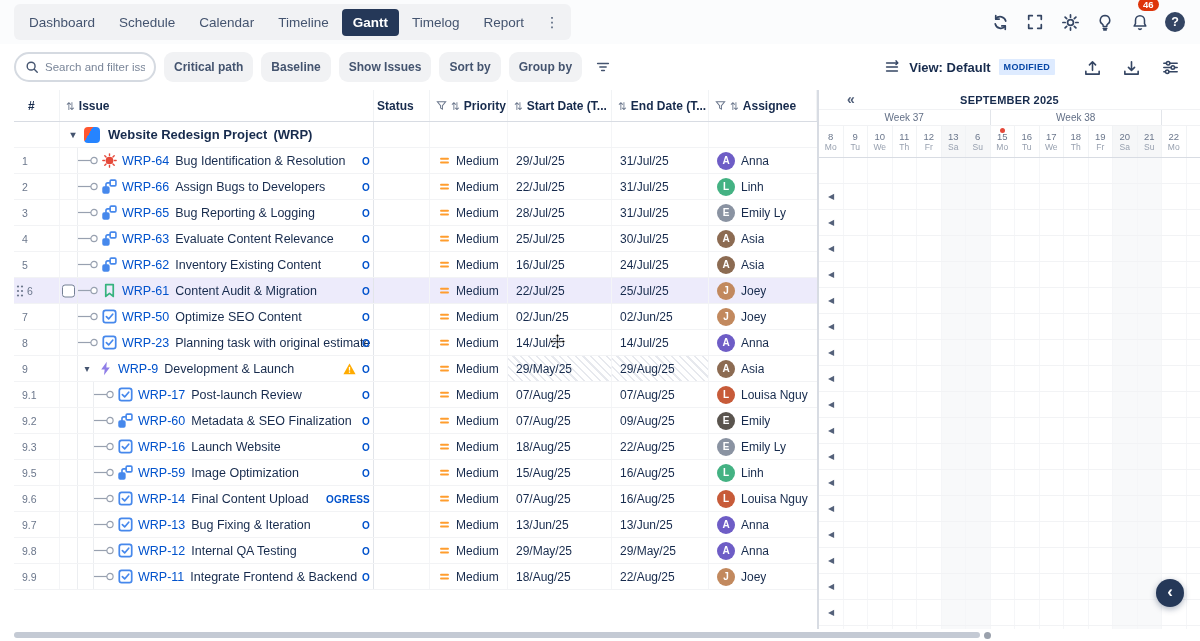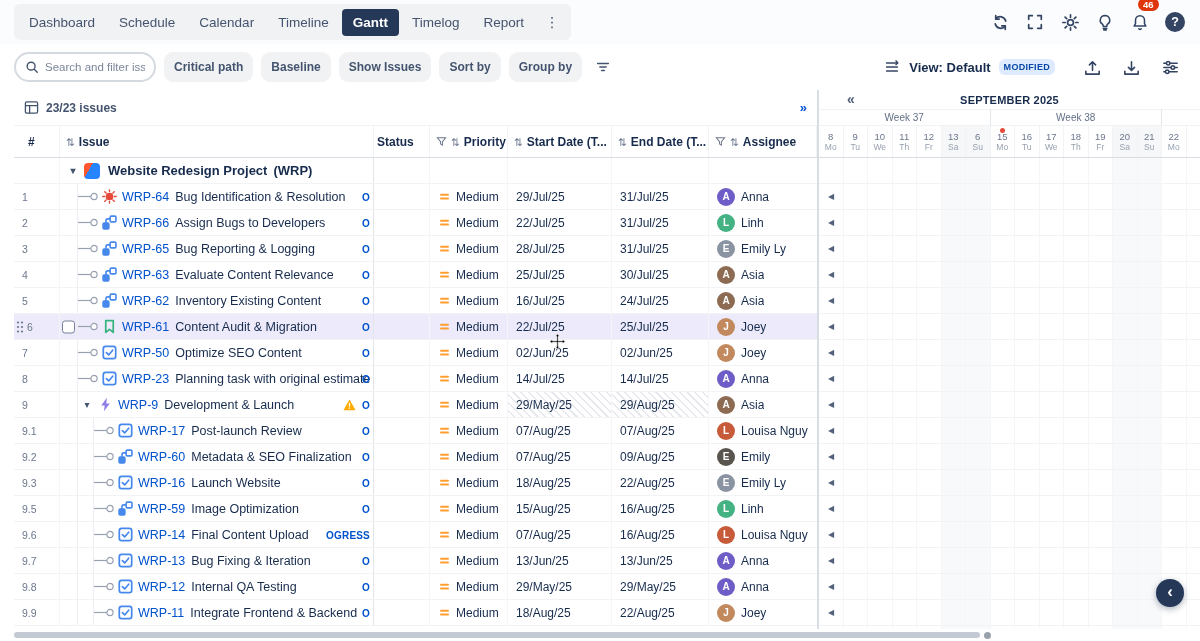--- a/index.html
+++ b/index.html
@@ -33,21 +33,21 @@
   .search input{border:none;outline:none;background:transparent;font-size:11.5px;width:100%;
     color:#172B4D;font-family:"Liberation Sans",sans-serif}
   .search input::placeholder{color:#7A8699}
   .tbtn{background:#F1F2F4;border:none;border-radius:9px;color:#44546F;font-size:12px;
     font-weight:600;padding:8px 10px;cursor:pointer;white-space:nowrap;
     font-family:"Liberation Sans",sans-serif}
   .tool-icon{width:26px;height:26px;display:flex;align-items:center;justify-content:center;cursor:pointer}
   .view{margin-left:auto;display:flex;align-items:center;gap:8px}
   .view-label{font-size:13px;font-weight:600;color:#172B4D;white-space:nowrap}
   .modified{background:var(--modifiedBg,#DEEBFF);color:var(--modifiedText,#0747A6);
-    font-size:9px;font-weight:700;padding:3px 5px;border-radius:6px;letter-spacing:.3px}
+    font-size:9px;font-weight:700;padding:3px 5px;border-radius:1px;letter-spacing:.3px}
   .io{display:flex;align-items:center;gap:20px;margin-left:20px;margin-right:6px}
   .io span{cursor:pointer;display:flex}
 
   
   .main{position:absolute;top:90px;left:14px;right:0;bottom:12px;display:flex;overflow:hidden}
   .left{width:803px;flex:none;display:flex;flex-direction:column;overflow:hidden}
   .divider{width:2px;background:#D8DCE3;flex:none}
   .timeline{flex:1;position:relative;display:flex;flex-direction:column;overflow:hidden}
 
   
@@ -261,30 +261,20 @@
             <circle cx="12.5" cy="10" r="1.8" fill="#fff"></circle>
             <circle cx="6.5" cy="14.5" r="1.8" fill="#fff"></circle>
           </svg>
       </span>
     </div>
   </div>
 
   <div class="main">
 
     <div class="left">
-      <div class="phead">
-        <span style="display:flex">
-          <svg width="15" height="15" viewBox="0 0 16 16" fill="none" stroke="#44546F" stroke-width="1.4">
-              <rect x="1.5" y="2" width="13" height="12" rx="1.5"></rect>
-              <path d="M1.5 6h13M6 6v8"></path>
-            </svg>
-        </span>
-        <span class="count">23/23 issues</span>
-        <span class="expand">»</span>
-      </div>
       <div class="thead">
         <div class="w-num">
             <span>#</span>
           </div>
         <div class="w-issue">
             <span class="sort">⇅</span>
             <span>Issue</span>
           </div>
         <div class="w-status">
             <span>Status</span>

